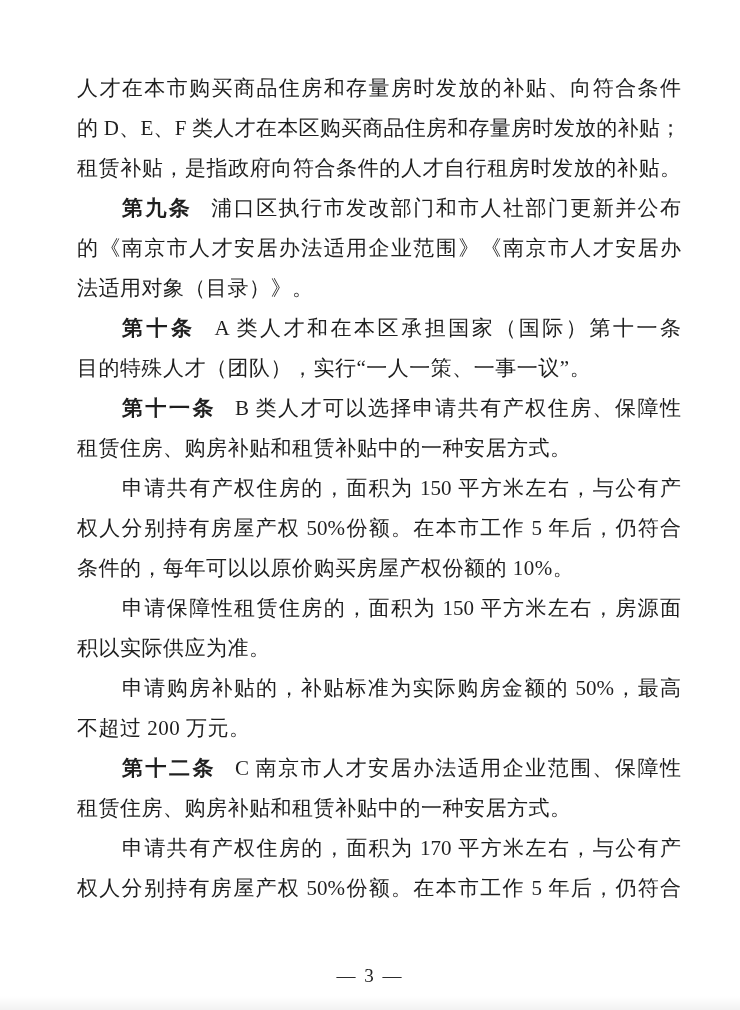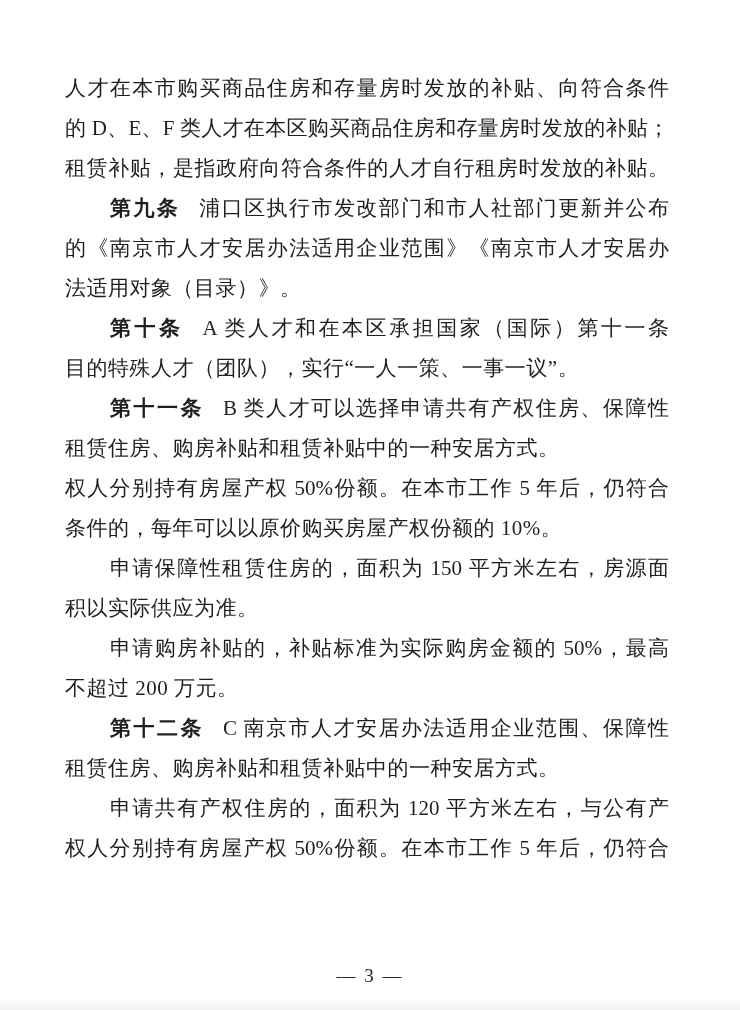--- a/index.html
+++ b/index.html
@@ -13,21 +13,21 @@
   .page {
     position: relative;
     width: 740px;
     height: 1010px;
     background: #ffffff;
     font-family: "Liberation Serif", "DejaVu Serif", serif;
     color: #1f1f1f;
   }
   .content {
     position: absolute;
-    left: 65px;
+    left: 77px;
     top: 68px;
     width: 604px;
   }
   .line {
     height: 40px;
     line-height: 40px;
     font-size: 21px;
     white-space: nowrap;
     letter-spacing: 0.5px;
     color: #1f1f1f;
@@ -77,26 +77,27 @@
       <div class="line j">人才在本市购买商品住房和存量房时发放的补贴、向符合条件</div>
       <div class="line j">的 D、E、F 类人才在本区购买商品住房和存量房时发放的补贴；</div>
       <div class="line j">租赁补贴，是指政府向符合条件的人才自行租房时发放的补贴。</div>
       <div class="line j ind"><b>第九条</b><span>浦口区执行市发改部门和市人社部门更新并公布</span></div>
       <div class="line j">的《南京市人才安居办法适用企业范围》《南京市人才安居办</div>
       <div class="line">法适用对象（目录）》。</div>
       <div class="line j ind"><b>第十条</b><span>A 类人才和在本区承担国家（国际）第十一条</span></div>
       <div class="line">目的特殊人才（团队），实行“一人一策、一事一议”。</div>
       <div class="line j ind"><b>第十一条</b><span>B 类人才可以选择申请共有产权住房、保障性</span></div>
       <div class="line">租赁住房、购房补贴和租赁补贴中的一种安居方式。</div>
+      <div class="line j ind">申请共有产权住房的，面积为 150 平方米左右，与公有产</div>
       <div class="line j">权人分别持有房屋产权 50%份额。在本市工作 5 年后，仍符合</div>
       <div class="line">条件的，每年可以以原价购买房屋产权份额的 10%。</div>
       <div class="line j ind">申请保障性租赁住房的，面积为 150 平方米左右，房源面</div>
       <div class="line">积以实际供应为准。</div>
       <div class="line j ind">申请购房补贴的，补贴标准为实际购房金额的 50%，最高</div>
       <div class="line">不超过 200 万元。</div>
       <div class="line j ind"><b>第十二条</b><span>C 南京市人才安居办法适用企业范围、保障性</span></div>
       <div class="line">租赁住房、购房补贴和租赁补贴中的一种安居方式。</div>
-      <div class="line j ind">申请共有产权住房的，面积为 120 平方米左右，与公有产</div>
+      <div class="line j ind">申请共有产权住房的，面积为 170 平方米左右，与公有产</div>
       <div class="line j">权人分别持有房屋产权 50%份额。在本市工作 5 年后，仍符合</div>
     </div>
   <div class="footer">— 3 —</div>
   <div class="bottom-shade"></div>
 </div>
 
 </body></html>

